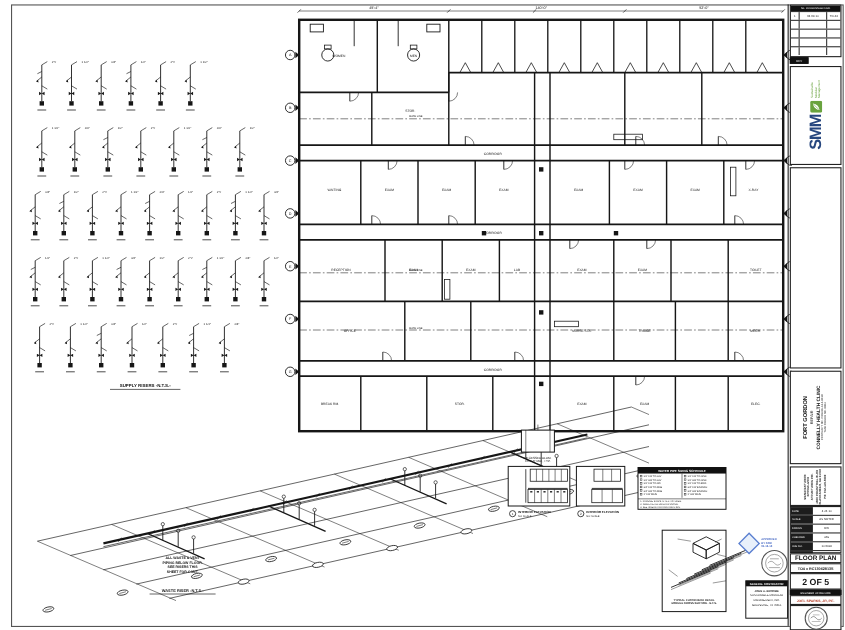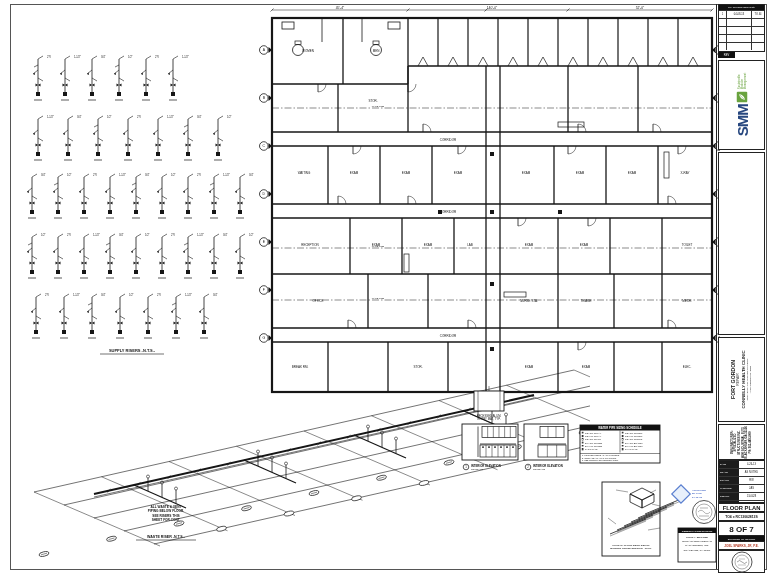--- a/index.html
+++ b/index.html
@@ -1029,21 +1029,21 @@
           <div class="ivalue">13-0428</div>
         </div>
       <div class="inforow">
           <div class="ilabel">CAD FILE</div>
           <div class="ivalue">FP-103</div>
         </div>
     </div>
 
     <div class="tbox trow-title">FLOOR PLAN</div>
     <div class="tbox trow-dwg">TO4 x RC13062813S</div>
-    <div class="tbox trow-sheet">8 OF 7</div>
+    <div class="tbox trow-sheet">2 OF 5</div>
     <div class="tbox trow-enghead">ENGINEER OF RECORD</div>
     <div class="tbox trow-engname">JOEL SPARKS, JR, P.E.</div>
 
     <div class="tbox sealbox">
       <svg width="24" height="22" viewBox="0 0 24 22" style="position:static;">
         <circle cx="12" cy="11" r="10" fill="none" stroke="#555" stroke-width="1"></circle>
         <circle cx="12" cy="11" r="7" fill="none" stroke="#777" stroke-width="0.6"></circle>
         <path d="M7 11 q2.5 -3 5 0 t5 0" stroke="#666" stroke-width="0.6" fill="none"></path>
         <path d="M8 14 h8 M9 8 h6" stroke="#888" stroke-width="0.5"></path>
       </svg>

